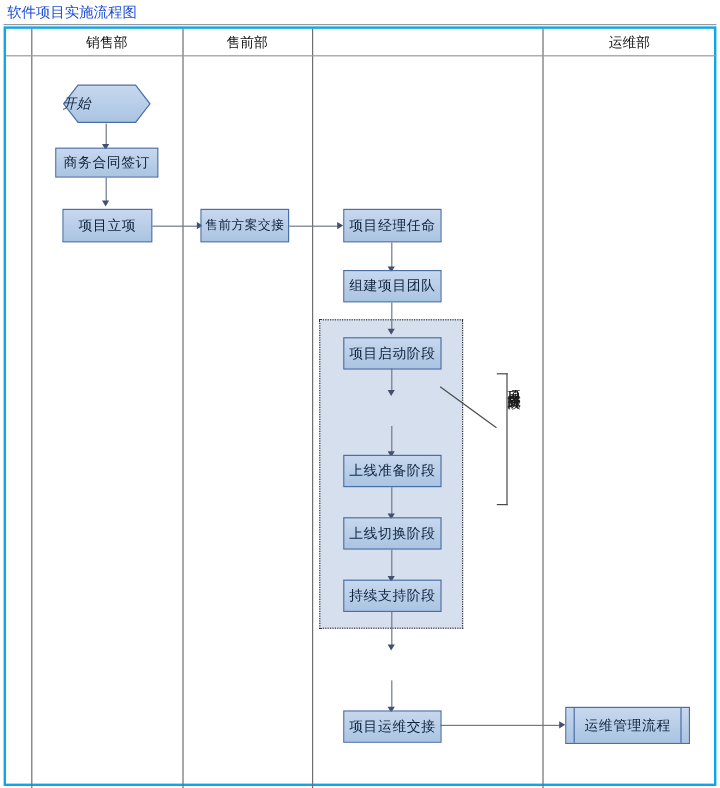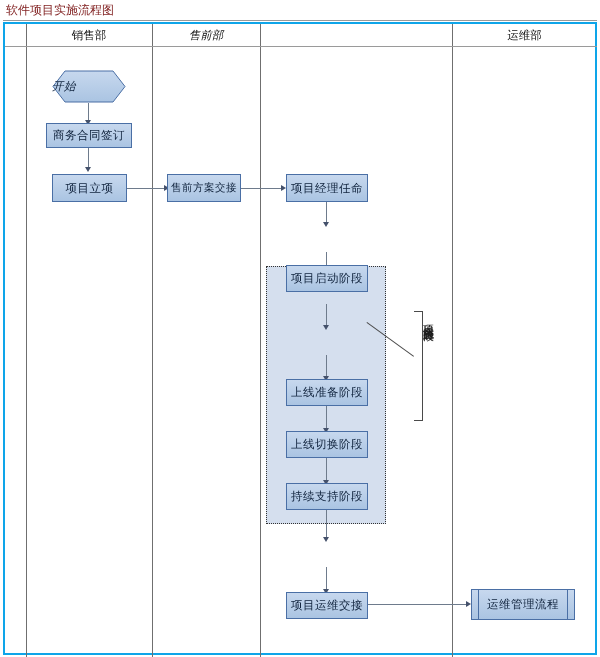--- a/index.html
+++ b/index.html
@@ -7,21 +7,21 @@
   body{
     font-family:"DejaVu Sans","Liberation Sans",sans-serif;
     width:600px;height:657px;position:relative;overflow:hidden;
     color:#000;
   }
   #canvas{position:absolute;left:0;top:0;width:600px;height:657px;}
 
   
   .doc-title{
     position:absolute;left:6px;top:2px;
-    font-size:12px;line-height:16px;color:#7f1d1d;
+    font-size:12px;line-height:16px;color:#1d4ed8;
     white-space:nowrap;
   }
   .title-rule{
     position:absolute;left:3px;top:20px;width:594px;height:1px;background:#9a9a9a;
   }
 
   
   .lane-table{
     position:absolute;left:3px;top:22px;width:594px;height:633px;
     border:2px solid #0ea5e9;box-sizing:border-box;
@@ -118,21 +118,21 @@
   <div class="lane-table">
 
     <div class="vline" style="left:21px;"></div>
     <div class="vline" style="left:147px;"></div>
     <div class="vline" style="left:255px;"></div>
     <div class="vline" style="left:447px;"></div>
 
     <div class="hline" style="top:22px;"></div>
 
     <div class="lane-head" style="left:21px;width:126px;">销售部</div>
-    <div class="lane-head" style="left:147px;width:108px;font-style:italic;">售前部</div>
+    <div class="lane-head" style="left:147px;width:108px;">售前部</div>
     <div class="lane-head" style="left:447px;width:145px;">运维部</div>
   </div>
 
   <div class="phase-group" style="left:266px;top:266px;width:120px;height:258px;"></div>
 
   <div class="conn-v" style="left:88px;top:103px;height:19px;"></div>
   <div class="arrow-down" style="left:84.5px;top:120px;"></div>
 
   <div class="conn-v" style="left:88px;top:148px;height:22px;"></div>
   <div class="arrow-down" style="left:84.5px;top:167px;"></div>
@@ -192,22 +192,25 @@
   </div>
 
   <div class="node" style="left:167px;top:174px;width:74px;height:28px;font-size:10.5px;">
     <span>售前方案交接</span>
   </div>
 
   <div class="node" style="left:286px;top:174px;width:82px;height:28px;">
     <span>项目经理任命</span>
   </div>
 
-
-  <div class="node" style="left:286px;top:265px;width:82px;height:27px;">
+  <div class="node" style="left:286px;top:225px;width:82px;height:27px;">
+    <span>组建项目团队</span>
+  </div>
+
+  <div class="node" style="left:286px;top:281px;width:82px;height:27px;">
     <span>项目启动阶段</span>
   </div>
 
 
   <div class="node" style="left:286px;top:379px;width:82px;height:27px;">
     <span>上线准备阶段</span>
   </div>
 
   <div class="node" style="left:286px;top:431px;width:82px;height:27px;">
     <span>上线切换阶段</span>

